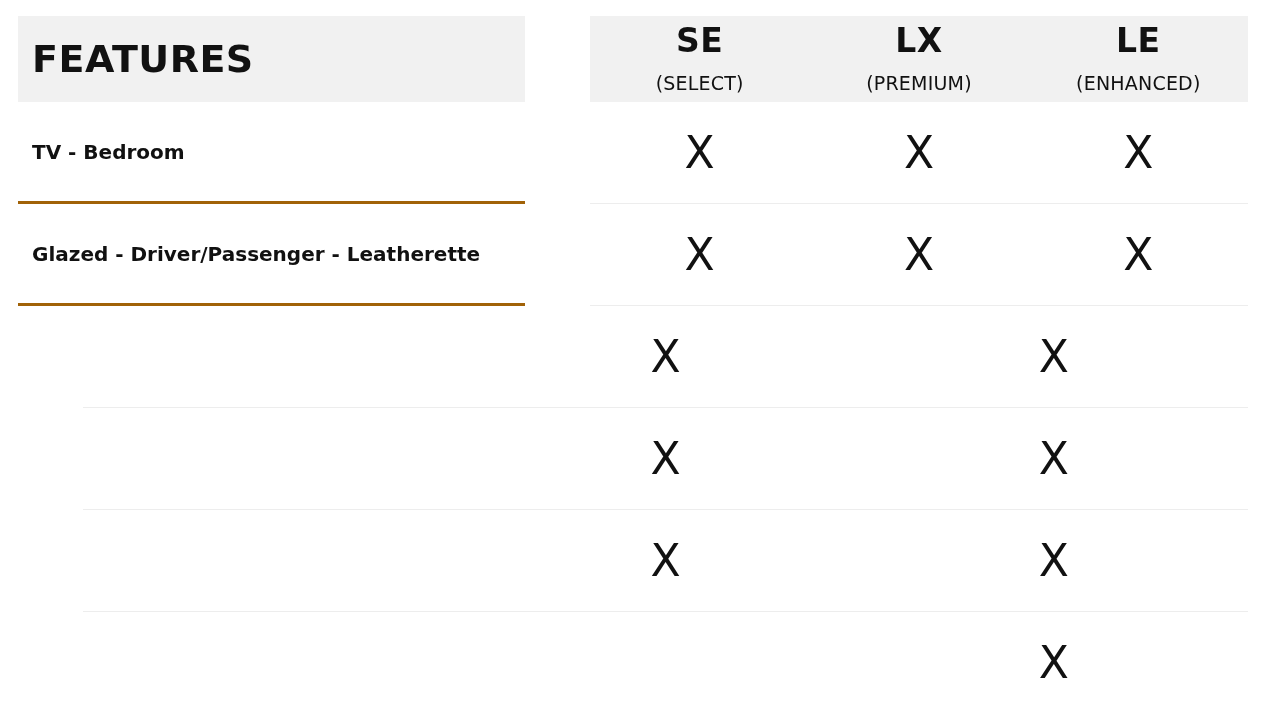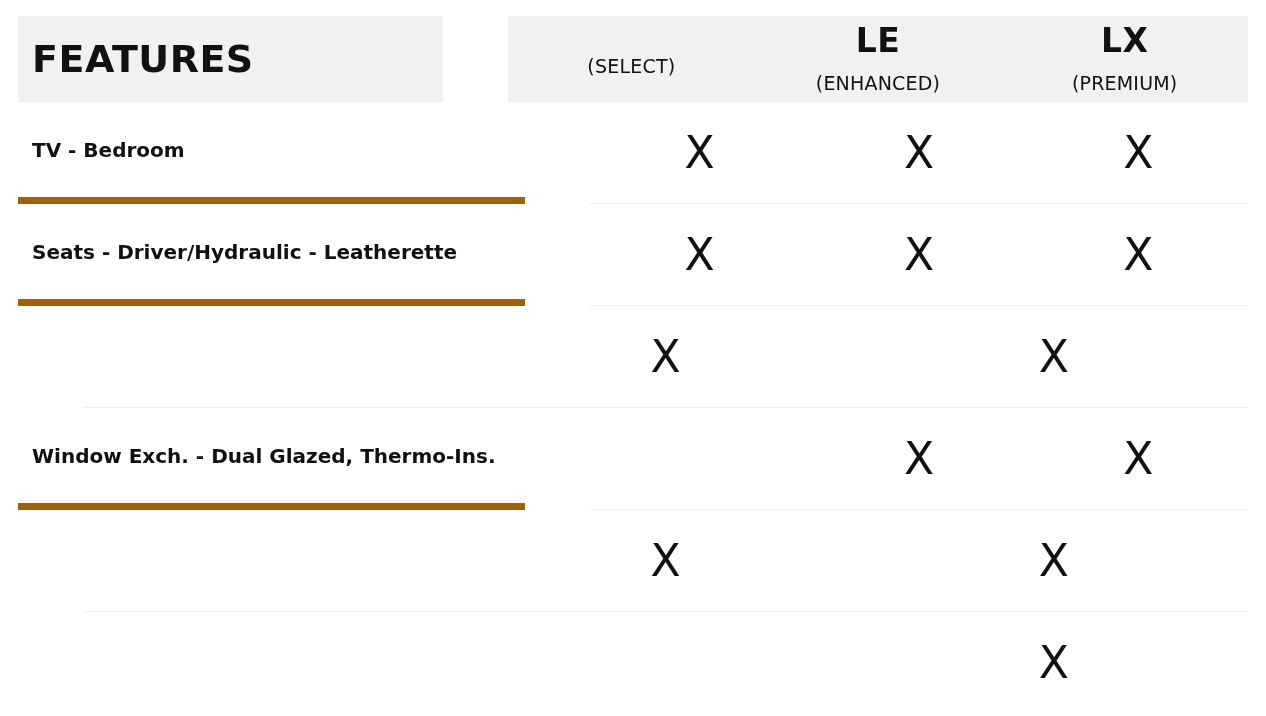--- a/index.html
+++ b/index.html
@@ -26,21 +26,21 @@
   .header-row {
     display: flex;
     align-items: stretch;
     padding: 0 18px 0 18px;
     box-sizing: border-box;
     height: 86px;
     margin-top: 16px;
   }
 
   .features-head {
-    width: 425px;
+    width: 507px;
     background: #f1f1f1;
     display: flex;
     align-items: center;
     box-sizing: border-box;
     padding-left: 14px;
   }
 
   .features-head-label {
     font-family: "DejaVu Sans", sans-serif;
     font-weight: bold;
@@ -99,21 +99,21 @@
     height: 102px;
     box-sizing: border-box;
   }
 
   .feature-label-cell {
     width: 507px;
     display: flex;
     align-items: center;
     box-sizing: border-box;
     padding-left: 14px;
-    border-bottom: 7px solid #a16207;
+    border-bottom: 3px solid #a16207;
   }
 
   .feature-row:last-child .feature-label-cell {
     border-bottom: none;
   }
 
   .feature-label {
     font-family: "DejaVu Sans", sans-serif;
     font-weight: bold;
     font-size: 20px;
@@ -154,75 +154,73 @@
 <div class="comparison-table">
 
   <div class="header-row">
     <div class="features-head">
       <span class="features-head-label">FEATURES</span>
     </div>
     <div class="head-gap"></div>
     <div class="trims-head">
 
       <div class="trim-head-cell">
+        <span class="trim-code">SE</span>
         <span class="trim-name">(SELECT)</span>
+      </div>
+
+      <div class="trim-head-cell">
+        <span class="trim-code">LX</span>
+        <span class="trim-name">(PREMIUM)</span>
       </div>
 
       <div class="trim-head-cell">
         <span class="trim-code">LE</span>
         <span class="trim-name">(ENHANCED)</span>
       </div>
 
-      <div class="trim-head-cell">
-        <span class="trim-code">LX</span>
-        <span class="trim-name">(PREMIUM)</span>
-      </div>
-
     </div>
   </div>
 
   <div class="rows">
 
     <div class="feature-row">
       <div class="feature-label-cell">
         <span class="feature-label">TV - Bedroom</span>
       </div>
       <div class="row-gap"></div>
       <div class="marks-cell">
         <span class="mark">X</span>
         <span class="mark">X</span>
         <span class="mark">X</span>
       </div>
     </div>
 
     <div class="feature-row">
       <div class="feature-label-cell">
-        <span class="feature-label">Seats - Driver/Hydraulic - Leatherette</span>
-      </div>
-      <div class="row-gap"></div>
-      <div class="marks-cell">
-        <span class="mark">X</span>
-        <span class="mark">X</span>
-        <span class="mark">X</span>
-      </div>
-    </div>
-
-    <div class="feature-row">
-      <div class="row-gap"></div>
-      <div class="marks-cell">
-        <span class="mark"></span>
-        <span class="mark">X</span>
-        <span class="mark">X</span>
-      </div>
-    </div>
-
-    <div class="feature-row">
-      <div class="feature-label-cell">
-        <span class="feature-label">Window Exch. - Dual Glazed, Thermo-Ins.</span>
-      </div>
+        <span class="feature-label">Glazed - Driver/Passenger - Leatherette</span>
+      </div>
+      <div class="row-gap"></div>
+      <div class="marks-cell">
+        <span class="mark">X</span>
+        <span class="mark">X</span>
+        <span class="mark">X</span>
+      </div>
+    </div>
+
+    <div class="feature-row">
+      <div class="row-gap"></div>
+      <div class="marks-cell">
+        <span class="mark"></span>
+        <span class="mark">X</span>
+        <span class="mark">X</span>
+      </div>
+    </div>
+
+    <div class="feature-row">
       <div class="row-gap"></div>
       <div class="marks-cell">
         <span class="mark"></span>
         <span class="mark">X</span>
         <span class="mark">X</span>
       </div>
     </div>
 
     <div class="feature-row">
       <div class="row-gap"></div>

